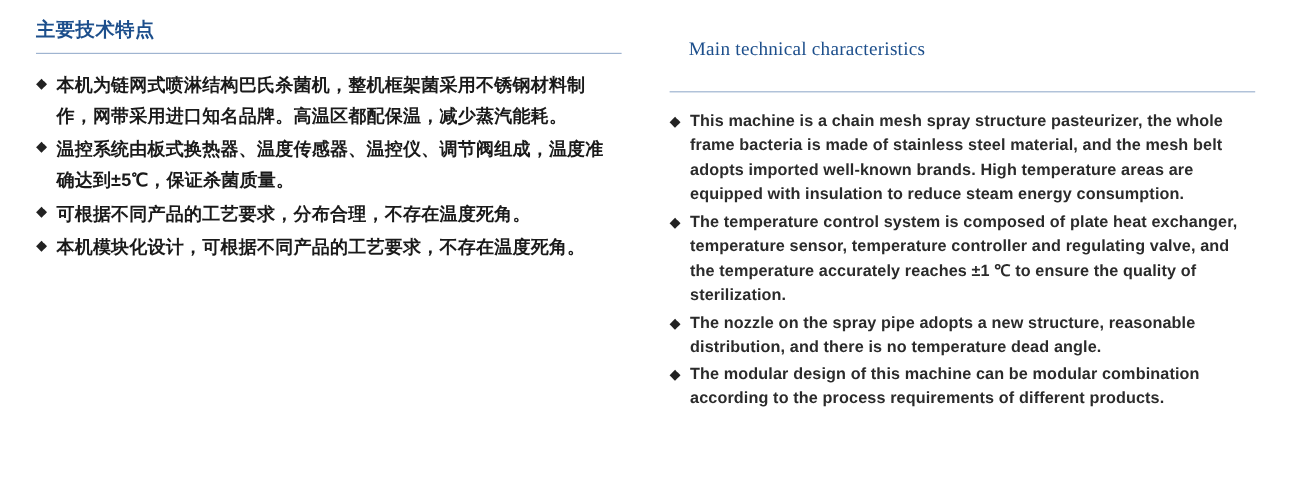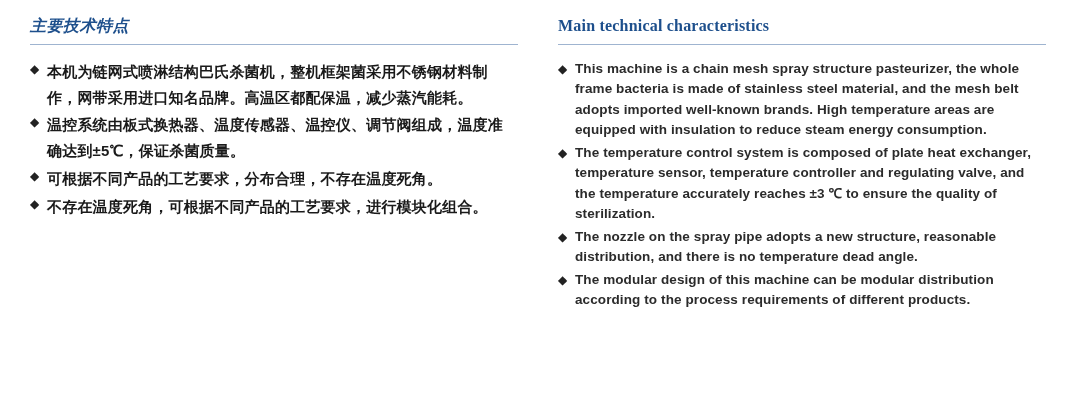--- a/index.html
+++ b/index.html
@@ -37,30 +37,29 @@
     padding: 16px 30px 0 20px;
   }
   .heading-cn {
     font-size: 16px;
     font-weight: bold;
     color: #1d4f8c;
     letter-spacing: 0.5px;
     padding-bottom: 7px;
     margin: 0;
     line-height: 1.3;
-    font-style: italic;
   }
   .heading-en {
     font-family: "Liberation Serif", serif;
     font-size: 16px;
-    font-weight: bold;
+    font-weight: normal;
     color: #1d4f8c;
     letter-spacing: 0.2px;
     padding-bottom: 7px;
-    margin: 0;
+    margin: 16px;
     line-height: 1.3;
   }
   .rule {
     height: 1px;
     background: #9fb4d0;
     width: 100%;
     margin: 0 0 14px 0;
   }
   ul.bullets {
     list-style: none;
@@ -124,42 +123,42 @@
         <li>
           <span class="dia">◆</span>
           <span class="txt">温控系统由板式换热器、温度传感器、温控仪、调节阀组成，温度准确达到±5℃，保证杀菌质量。</span>
         </li>
         <li>
           <span class="dia">◆</span>
           <span class="txt">可根据不同产品的工艺要求，分布合理，不存在温度死角。</span>
         </li>
         <li>
           <span class="dia">◆</span>
-          <span class="txt">不存在温度死角，可根据不同产品的工艺要求，进行模块化组合。</span>
+          <span class="txt">本机模块化设计，可根据不同产品的工艺要求，不存在温度死角。</span>
         </li>
       </ul>
     </div>
 
     <div class="col col-right">
       <div class="heading-en">Main technical characteristics</div>
       <div class="rule"></div>
       <ul class="bullets en-list">
         <li>
           <span class="dia">◆</span>
           <span class="txt">This machine is a chain mesh spray structure pasteurizer, the whole frame bacteria is made of stainless steel material, and the mesh belt adopts imported well-known brands. High temperature areas are equipped with insulation to reduce steam energy consumption.</span>
         </li>
         <li>
           <span class="dia">◆</span>
-          <span class="txt">The temperature control system is composed of plate heat exchanger, temperature sensor, temperature controller and regulating valve, and the temperature accurately reaches ±3 ℃ to ensure the quality of sterilization.</span>
+          <span class="txt">The temperature control system is composed of plate heat exchanger, temperature sensor, temperature controller and regulating valve, and the temperature accurately reaches ±1 ℃ to ensure the quality of sterilization.</span>
         </li>
         <li>
           <span class="dia">◆</span>
           <span class="txt">The nozzle on the spray pipe adopts a new structure, reasonable distribution, and there is no temperature dead angle.</span>
         </li>
         <li>
           <span class="dia">◆</span>
-          <span class="txt">The modular design of this machine can be modular distribution according to the process requirements of different products.</span>
+          <span class="txt">The modular design of this machine can be modular combination according to the process requirements of different products.</span>
         </li>
       </ul>
     </div>
 
   </div>
 </div>
 
 </body></html>

